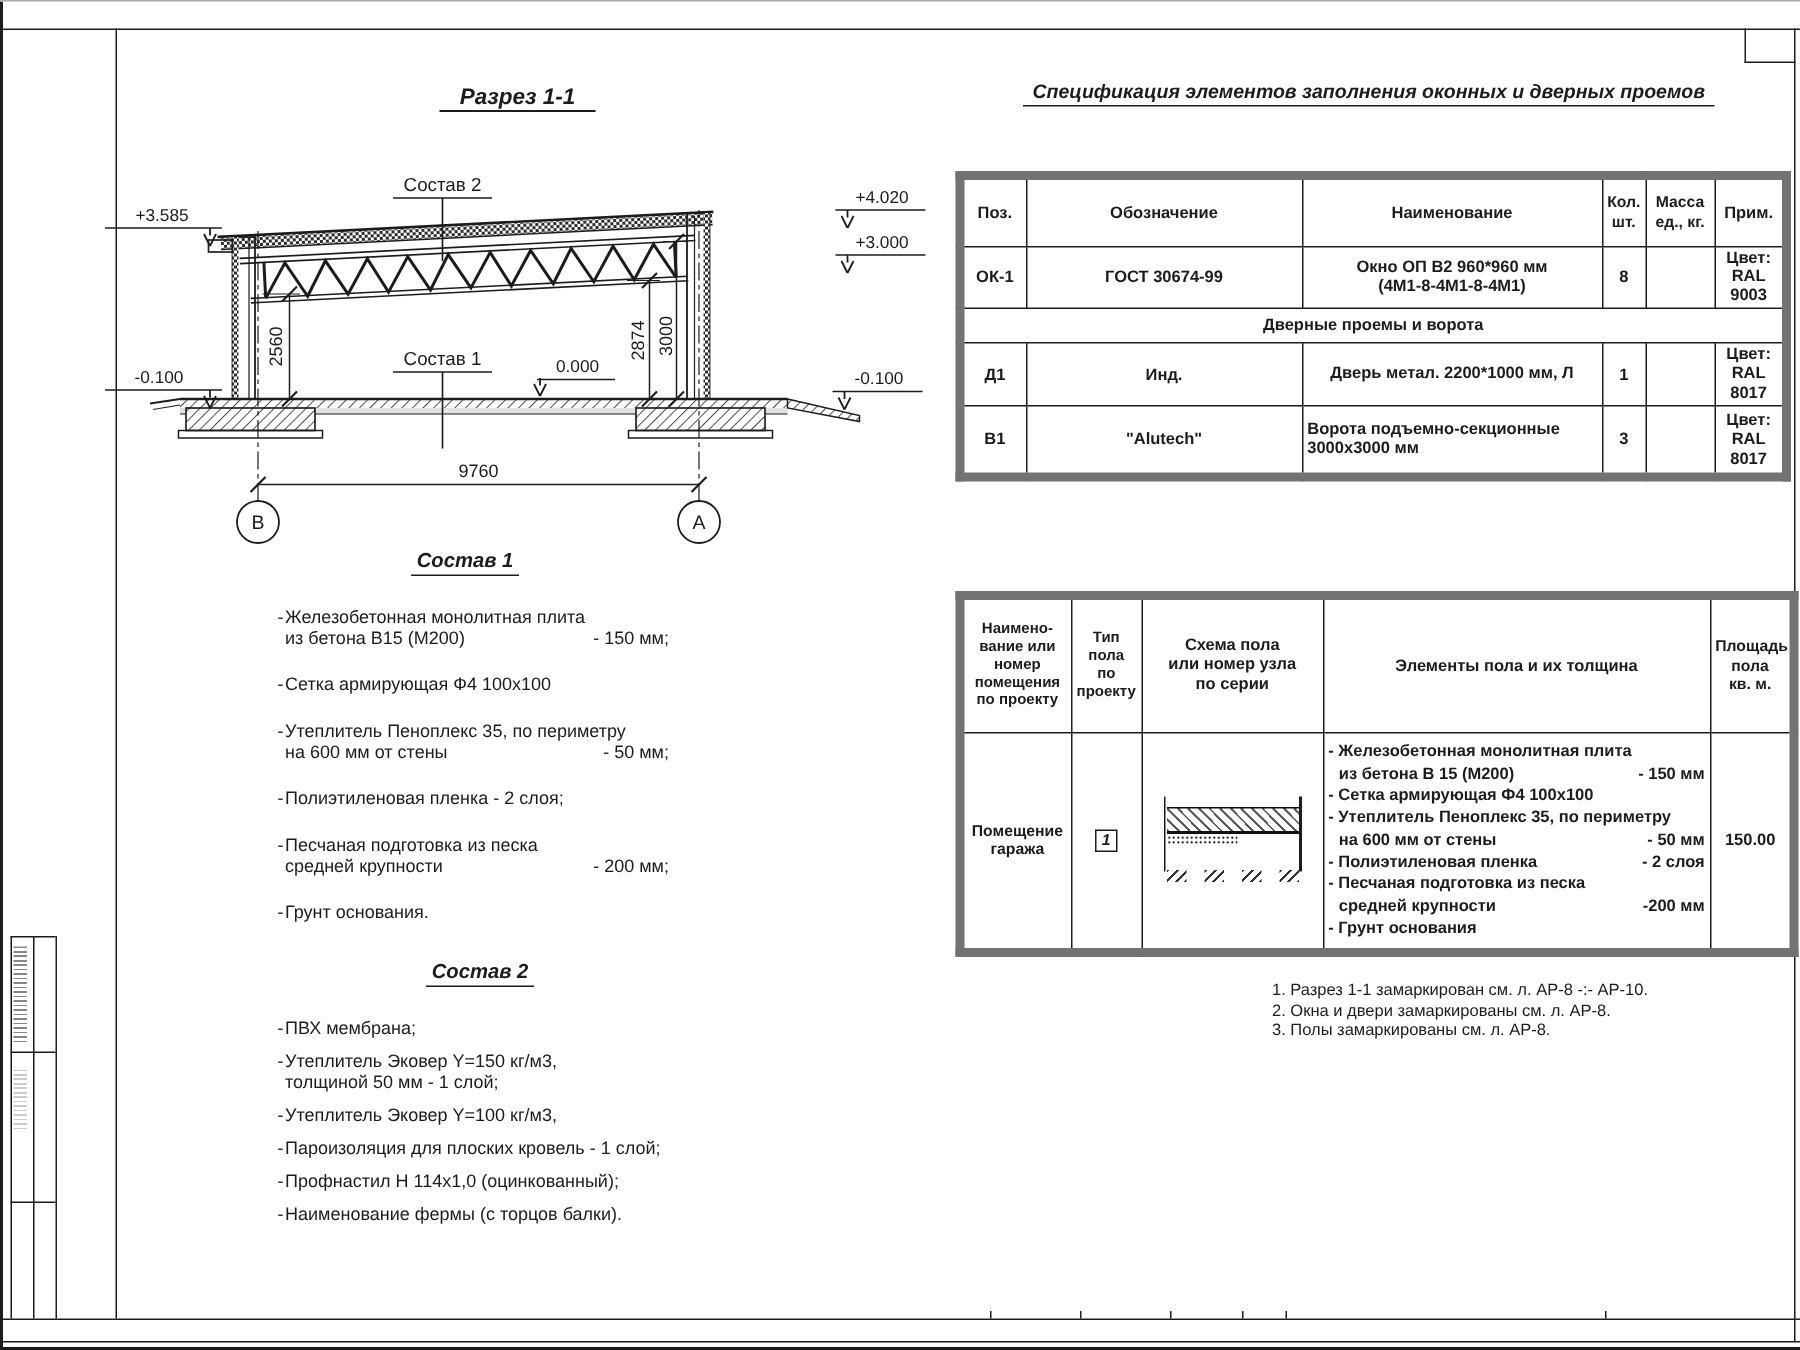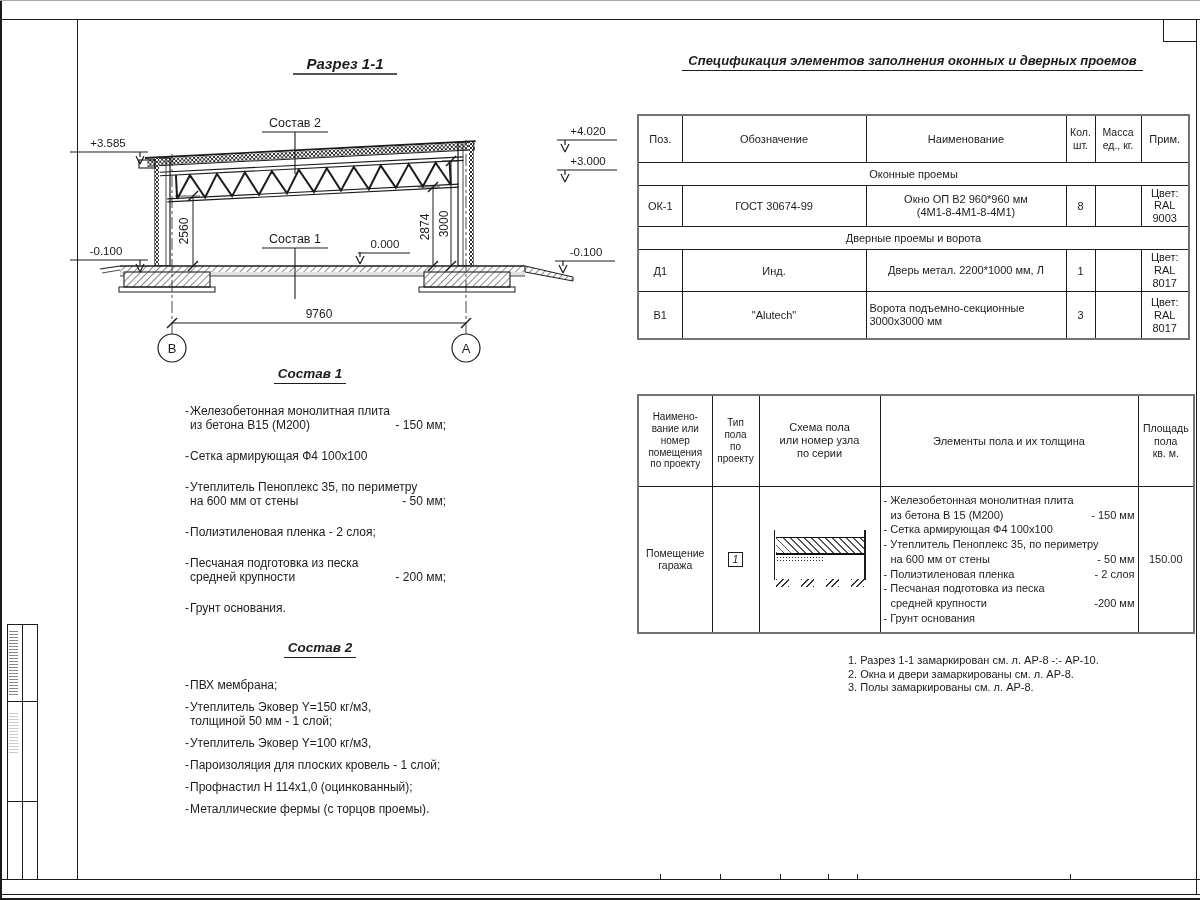--- a/index.html
+++ b/index.html
@@ -23,21 +23,21 @@
   .cl .b{width:30px;padding-left:25px;box-sizing:border-box;flex:0 0 auto;}
   .cl .tx{flex:0 1 auto;}
   .cl .vl{margin-left:auto;padding-right:14px;}
   .g1{margin-top:17px;}
   .g2{margin-top:8px;}
 
   
   table.gt{position:absolute;border-collapse:collapse;table-layout:fixed;background:#fff;}
   table.gt td{border:1.2px solid #1c1c1c;font-size:11px;text-align:center;vertical-align:middle;
               padding:1px 3px;overflow:hidden;}
-  table.gt{border:2px solid #737373;}
+  table.gt{border:6px solid #737373;font-weight:bold;}
   .pre{white-space:pre-line;line-height:1.18;}
   td.lft{text-align:left;}
   td.note{text-align:left;font-size:10.5px;}
   .ttl{position:absolute;text-align:center;font-size:13px;font-weight:bold;font-style:italic;}
   .ttl span{display:inline-block;border-bottom:1.4px solid #1c1c1c;padding:0 6px 2px 6px;}
 
   
   .elcell{padding:3px 6px 2px 6px;}
   .fl{display:flex;font-size:11px;line-height:14.7px;text-align:left;}
   .fl .fv{margin-left:auto;padding-left:4px;}
@@ -313,21 +313,21 @@
     <div class="cl g2">
         <span class="b">-</span>
         <span class="tx">Пароизоляция для плоских кровель - 1 слой;</span>
       </div>
     <div class="cl g2">
         <span class="b">-</span>
         <span class="tx">Профнастил Н 114х1,0 (оцинкованный);</span>
       </div>
     <div class="cl g2">
         <span class="b">-</span>
-        <span class="tx">Металлические фермы (с торцов проемы).</span>
+        <span class="tx">Наименование фермы (с торцов балки).</span>
       </div>
   </div>
 
   <div class="ttl" style="left:637px;top:52px;width:551px;">
     <span>Спецификация элементов заполнения оконных и дверных проемов</span>
   </div>
   <table class="gt" style="left:637px;top:113px;width:551px;">
     <colgroup>
         <col style="width:44px">
         <col style="width:184px">
@@ -344,23 +344,20 @@
       <td style="font-size:10.5px;">
             <div class="pre">Кол.
 шт.</div>
           </td>
       <td style="font-size:10.5px;">
             <div class="pre">Масса
 ед., кг.</div>
           </td>
       <td>Прим.</td>
     </tr>
-    <tr style="height:23px;">
-      <td colspan="6">Оконные проемы</td>
-    </tr>
     <tr style="height:37px;">
       <td>ОК-1</td>
       <td>ГОСТ 30674-99</td>
       <td>
             <div class="pre">Окно ОП В2 960*960 мм
 (4М1-8-4М1-8-4М1)</div>
           </td>
       <td>8</td>
       <td></td>
       <td class="note">

